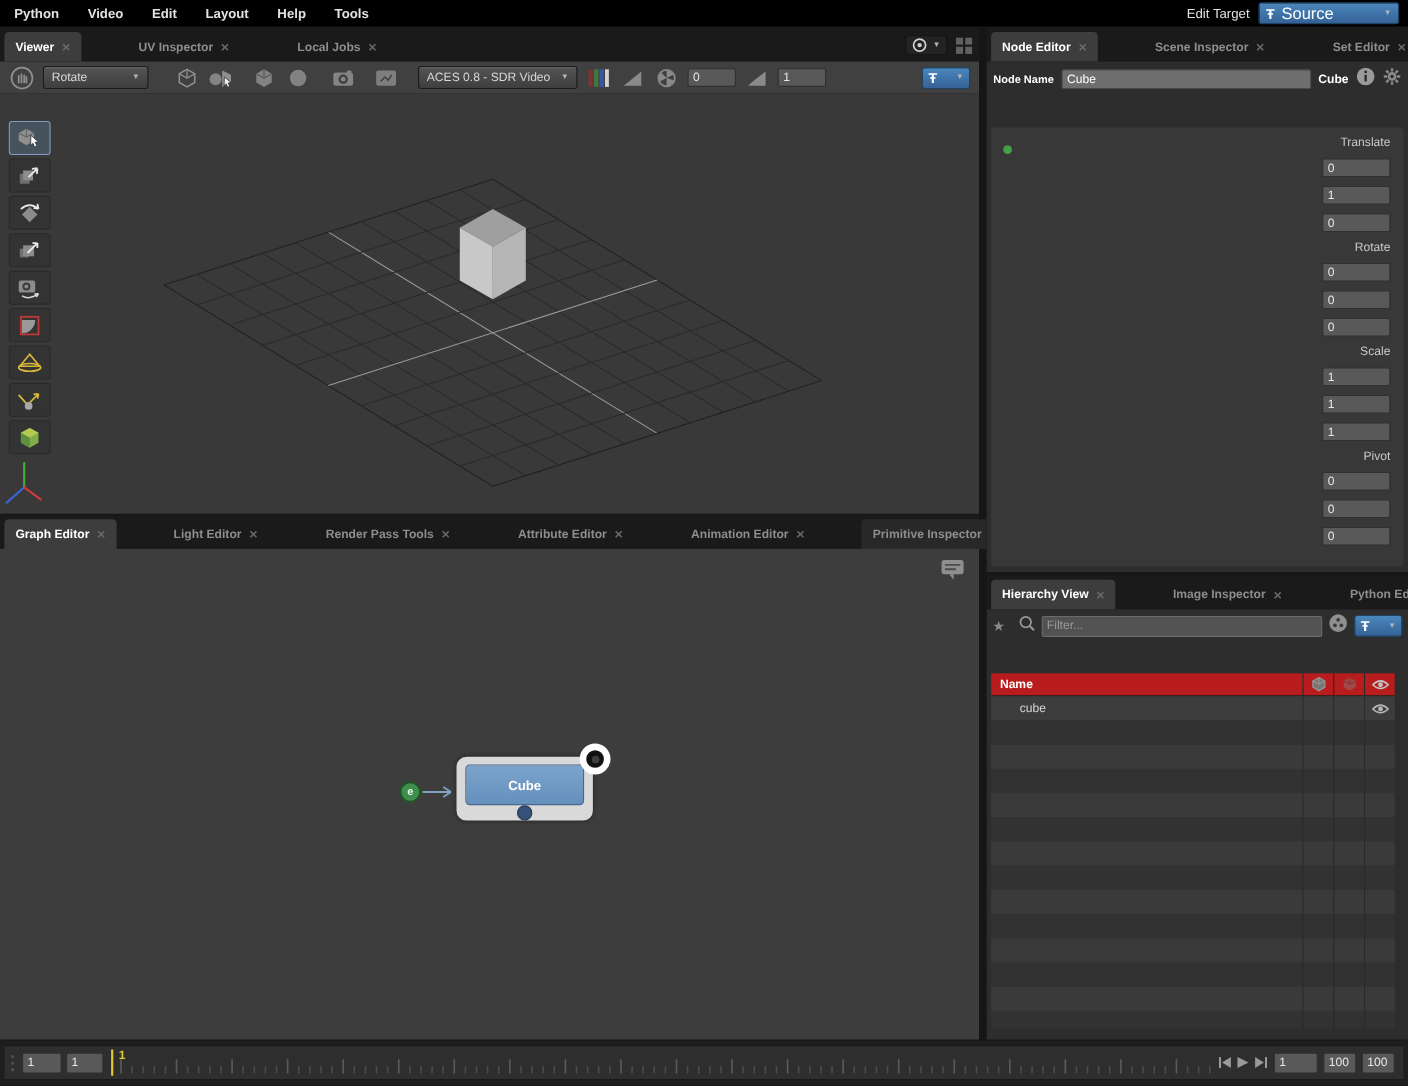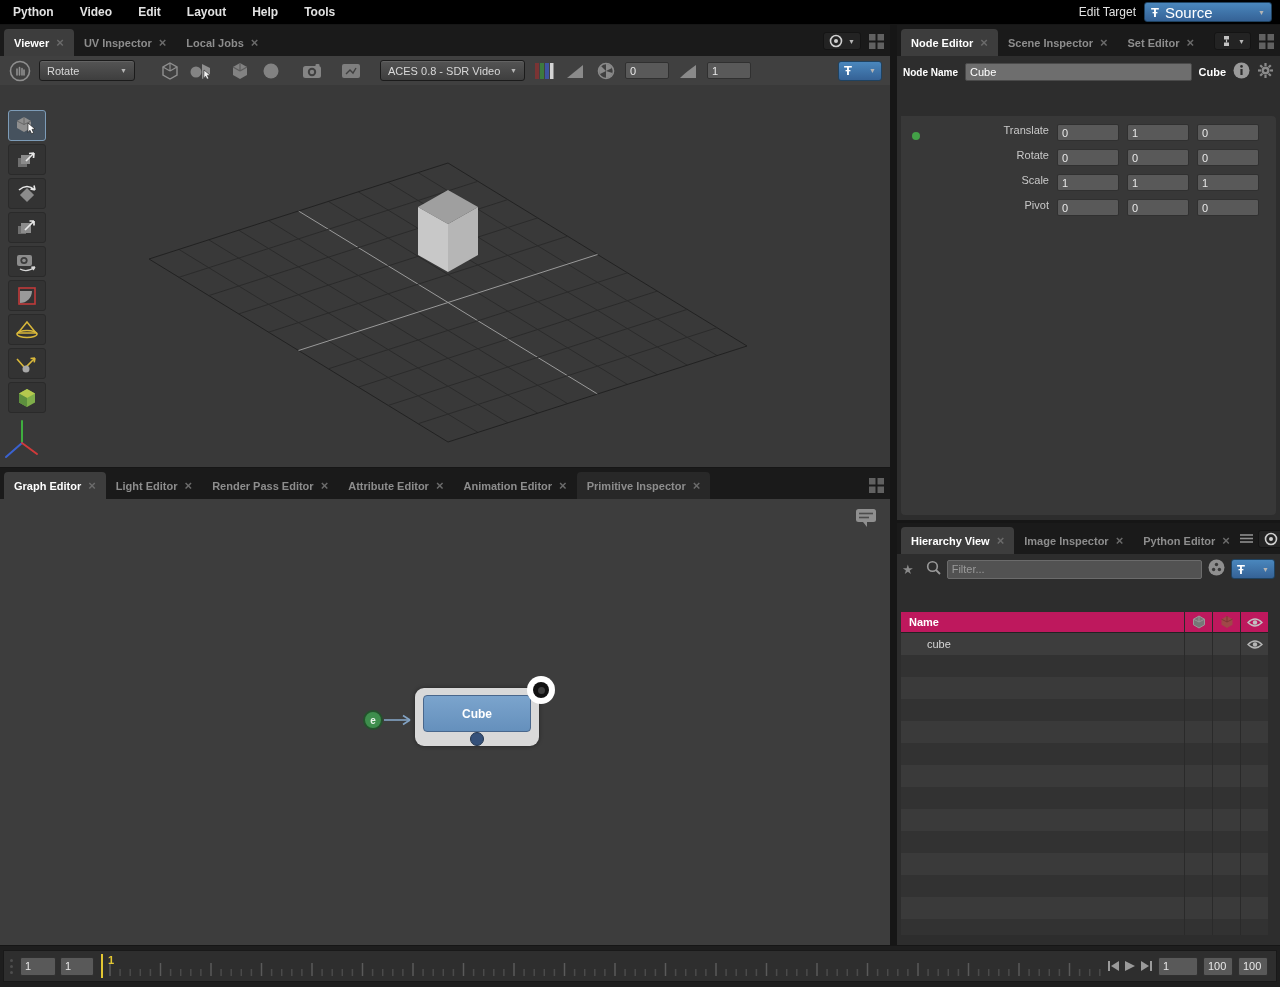--- a/index.html
+++ b/index.html
@@ -6,21 +6,21 @@
   html,body { width:1280px; height:987px; background:#161616; font-family:"Liberation Sans",sans-serif; overflow:hidden; position:relative; color:#ccc; }
 
   
   #menubar { position:absolute; left:0; top:0; width:1280px; height:24px; background:#000; display:flex; align-items:center; }
   .menu-item { color:#e2e2e2; font-size:12px; font-weight:bold; padding:0 13px; height:24px; display:flex; align-items:center; cursor:default; }
   #menu-right { margin-left:auto; display:flex; align-items:center; gap:8px; padding-right:8px; }
   #edit-target-label { color:#e2e2e2; font-size:12px; }
 
   
   .panel { position:absolute; background:#1a1a1a; }
-  .tabbar { position:absolute; left:0; right:0; top:0; height:31px; background:#1a1a1a; display:flex; align-items:flex-end; padding-left:4px; }
+  .tabbar { position:absolute; left:0; right:0; top:0; height:31px; background:#1a1a1a; display:flex; align-items:flex-end; padding-left:4px;gap:42px; }
   .tab { height:27px; display:flex; align-items:center; gap:7px; padding:0 10px; border-radius:4px 4px 0 0; color:#8d8d8d; font-size:11px; font-weight:bold; white-space:nowrap; }
   .tab.active { background:#3d3d3d; color:#fff; }
   .tab.raised { background:#282828; }
   .tab .close { color:#6b6b6b; font-size:13px; font-weight:bold; line-height:1; }
   .tabbar-icons { margin-left:auto; display:flex; align-items:center; gap:8px; padding:0 6px 6px 0; }
   .mini-btn { background:#232323; border:1px solid #141414; border-radius:3px; height:18px; display:flex; align-items:center; gap:5px; padding:0 5px; }
   .arrow { font-size:7px; color:#b5b5b5; }
   .grid-icon svg { display:block; }
 
   .dropdown { background:linear-gradient(#545454,#3e3e3e); border:1px solid #1b1b1b; border-radius:3px; height:21px; display:flex; align-items:center; color:#d8d8d8; font-size:11px; padding:0 7px; box-shadow:inset 0 1px 0 rgba(255,255,255,.09); }
@@ -61,35 +61,35 @@
   #node-panel { left:897px; top:25px; width:383px; height:495px; }
   #node-panel-body { position:absolute; left:0; top:31px; right:0; bottom:0; background:#2d2d2d; }
   #nodename-row { position:absolute; left:6px; top:6px; right:6px; height:20px; display:flex; align-items:center; gap:7px; }
   #nodename-label { color:#fff; font-weight:bold; font-size:10px; white-space:nowrap; }
   #nodename-input { flex:1; height:18px; background:#6e6e6e; border:1px solid #4a4a4a; color:#fff; }
   #nodetype-label { color:#fff; font-weight:bold; font-size:11px; }
   #sec-tabs { position:absolute; left:4px; top:38px; display:flex; }
   .sec-tab { height:22px; padding:0 12px; display:flex; align-items:center; color:#949494; font-size:11px; font-weight:bold; border-radius:4px 4px 0 0; }
   .sec-tab.active { background:#383838; color:#fff; }
   #sec-content { position:absolute; left:4px; top:60px; right:4px; bottom:5px; background:#383838; border-radius:0 4px 4px 4px; }
-  .t-row { display:flex; align-items:flex-start; gap:8px; margin:8px 12px 0 0; }
+  .t-row { display:flex; align-items:flex-end; gap:8px; margin:8px 12px 0 0;flex-direction:column; }
   .t-row:first-of-type { margin-top:14px; }
   .t-label { width:148px; text-align:right; color:#c9c9c9; font-size:11px; }
   .t-field { width:62px; }
   #green-dot { position:absolute; left:11px; top:16px; width:8px; height:8px; border-radius:50%; background:#43a047; }
 
   
   #hier-panel { left:897px; top:523px; width:383px; height:422px; }
   #hier-body { position:absolute; left:0; top:31px; right:0; bottom:0; background:#2d2d2d; }
   #filter-row { position:absolute; left:5px; top:4px; right:5px; height:22px; display:flex; align-items:center; gap:6px; }
   #star-icon { color:#8a8a8a; font-size:13px; }
   #filter-input { flex:1; height:19px; background:#525252; border:1px solid #6b6b6b; color:#e6e6e6; }
   #filter-input::placeholder { color:#9b9b9b; }
   #hier-table { position:absolute; left:4px; top:58px; width:367px; bottom:10px; overflow:hidden; background:#323232; }
-  #hier-header { display:flex; height:21px; background:#be185d; border-bottom:1px solid #222; align-items:center; }
+  #hier-header { display:flex; height:21px; background:#b91c1c; border-bottom:1px solid #222; align-items:center; }
   #hier-header .name-col { flex:1; color:#fff; font-weight:bold; font-size:11px; padding-left:8px; }
   .icon-col { width:28px; height:100%; display:flex; align-items:center; justify-content:center; border-left:1px solid #2a2a2a; }
   .h-row { display:flex; height:22px; align-items:center; }
   .h-row.odd { background:#3a3a3a; }
   .h-row.even { background:#323232; }
   .h-row.first { background:#3d3d3d; }
   .h-row .name-col { flex:1; color:#d6d6d6; font-size:11px; padding-left:26px; }
   .h-row .icon-col { border-left:1px solid #2a2a2a; }
 
   
@@ -351,21 +351,21 @@
   <div class="tabbar">
     <div class="tab active">
       <span>Graph Editor</span>
       <span class="close">×</span>
     </div>
     <div class="tab">
       <span>Light Editor</span>
       <span class="close">×</span>
     </div>
     <div class="tab">
-      <span>Render Pass Editor</span>
+      <span>Render Pass Tools</span>
       <span class="close">×</span>
     </div>
     <div class="tab">
       <span>Attribute Editor</span>
       <span class="close">×</span>
     </div>
     <div class="tab">
       <span>Animation Editor</span>
       <span class="close">×</span>
     </div>

